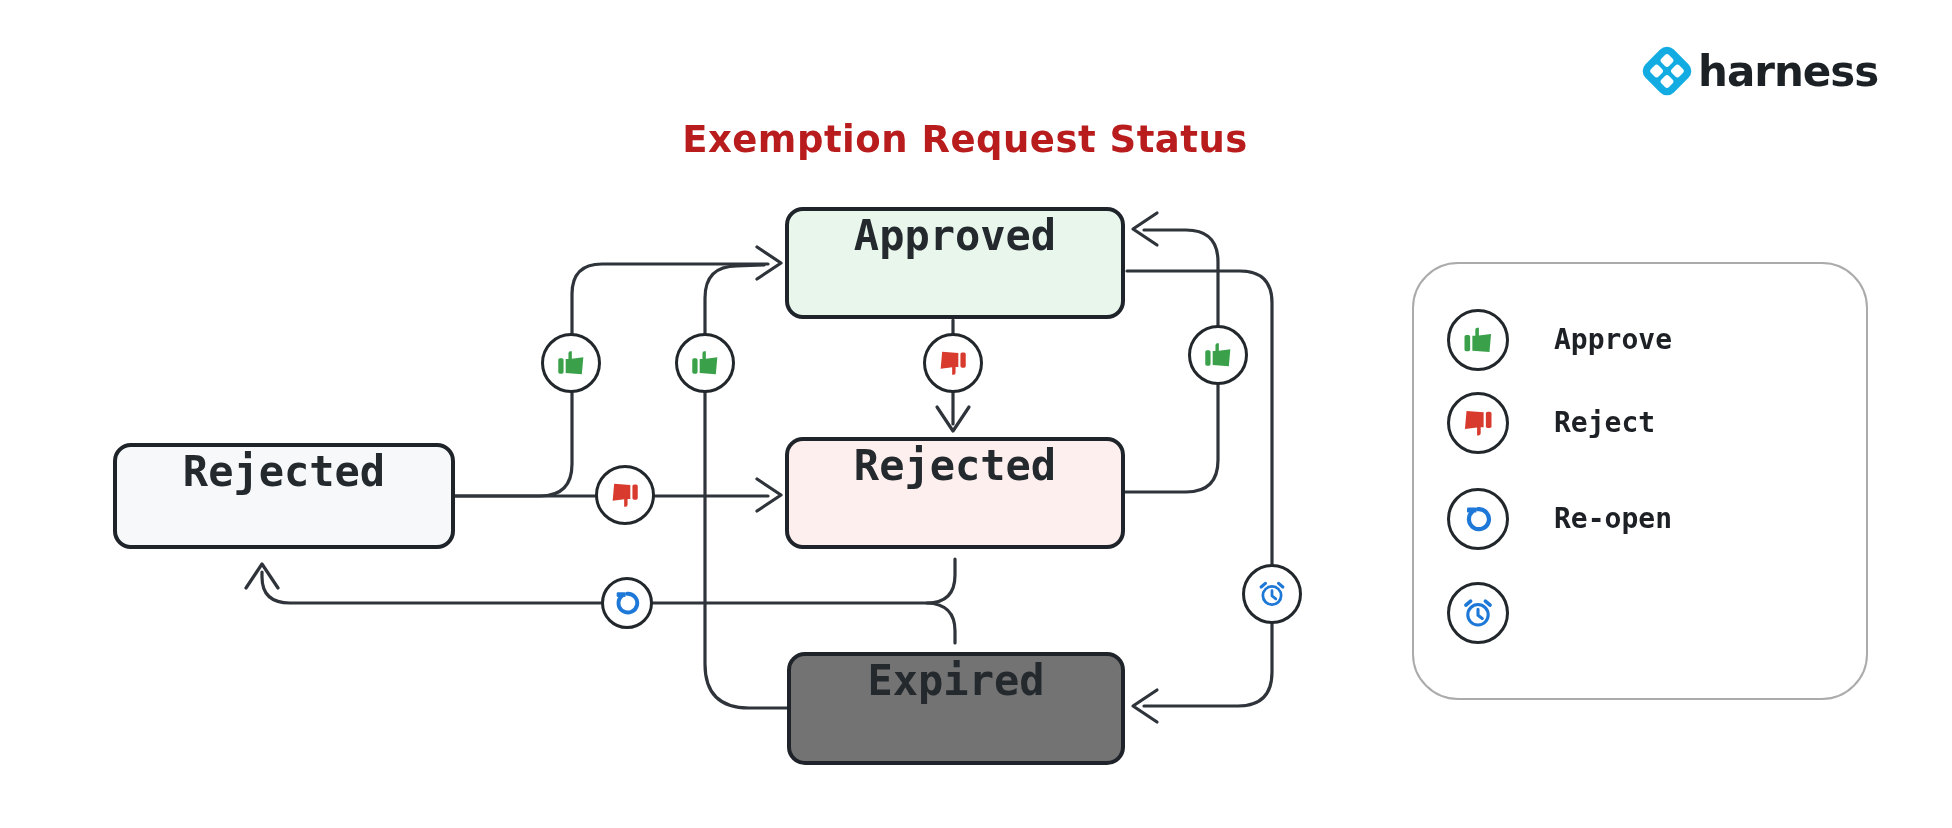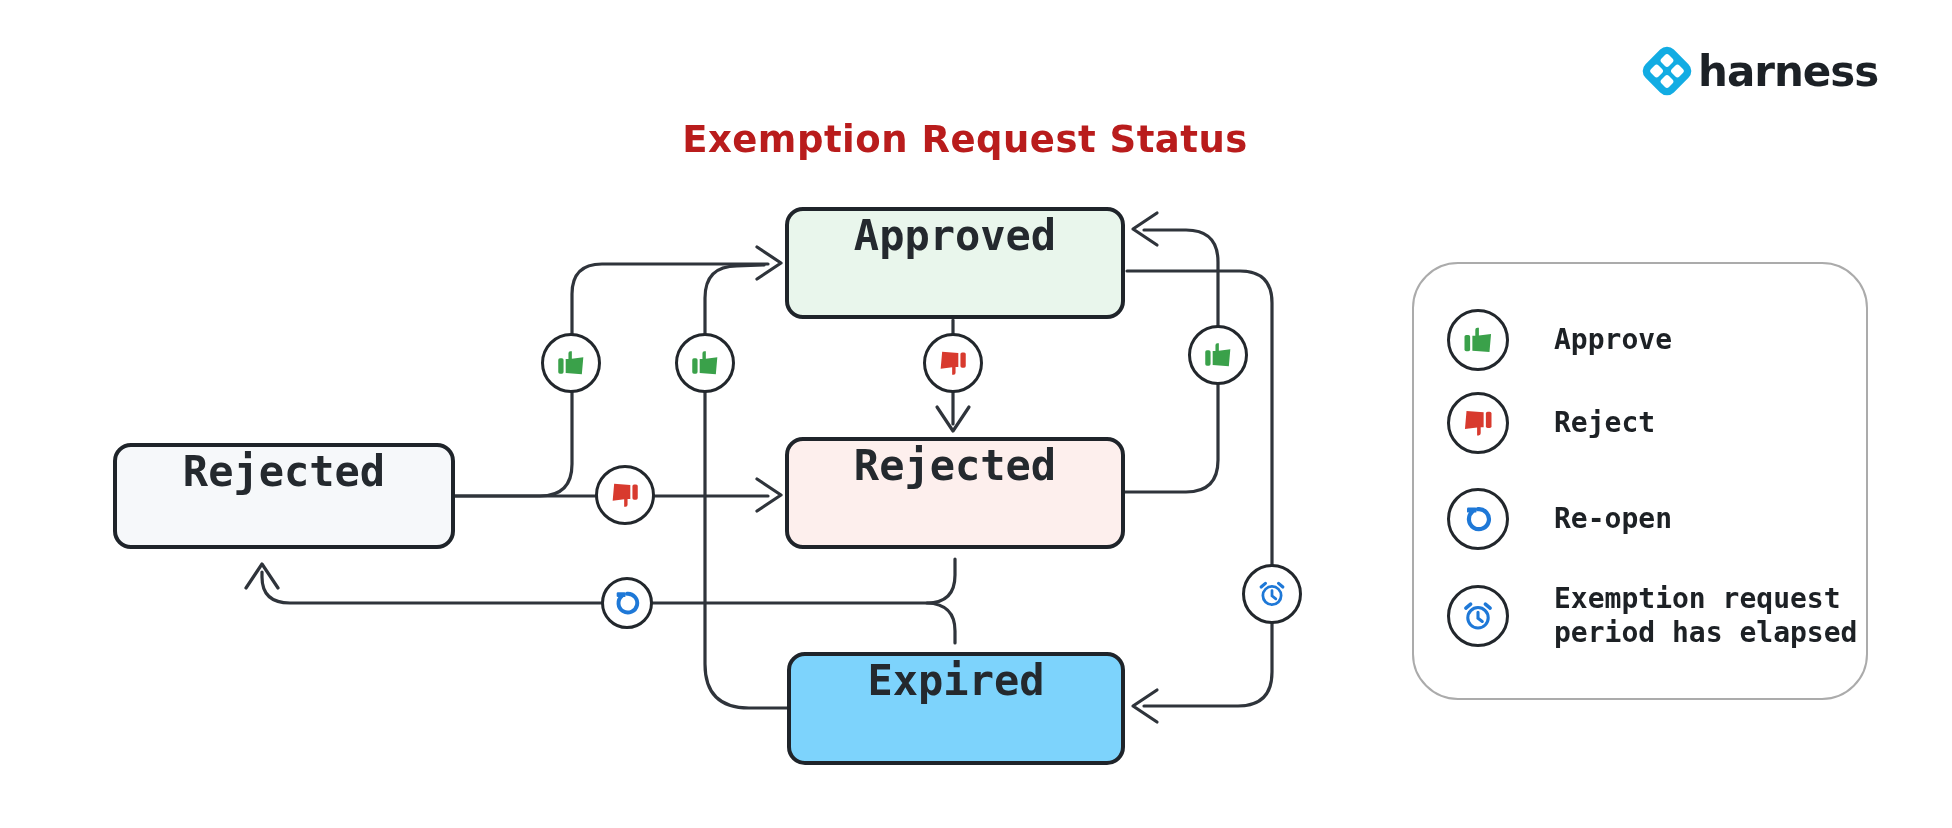--- a/index.html
+++ b/index.html
@@ -9,21 +9,21 @@
   svg.edges { position:absolute; left:0; top:0; z-index:1; }
 
   .node { position:absolute; z-index:3; box-sizing:border-box;
           border:4px solid #1f242a; border-radius:18px;
           display:flex; align-items:flex-start; justify-content:center;
           font-family:"DejaVu Sans Mono","Liberation Mono",monospace;
           font-weight:700; font-size:42px; color:#24292e; }
   .node-pending  { left:113px; top:443px; width:342px; height:106px; background:#f6f8fa; }
   .node-approved { left:785px; top:207px; width:340px; height:112px; background:#e9f6ec; }
   .node-rejected { left:785px; top:437px; width:340px; height:112px; background:#fdefed; }
-  .node-expired  { left:787px; top:652px; width:338px; height:113px; background:#7dd3fc; }
+  .node-expired  { left:787px; top:652px; width:338px; height:113px; background:#737373; }
 
   .badge { position:absolute; z-index:2; box-sizing:border-box; background:#ffffff;
            border:3.5px solid #22272c; border-radius:50%;
            display:flex; align-items:center; justify-content:center; }
   .badge svg, .legend-circle svg { display:block; }
 
   .title { position:absolute; left:640px; top:118px; width:650px; text-align:center;
            font-size:37px; font-weight:600; color:#b91c1c; letter-spacing:0.5px; z-index:4; }
 
   .legend-title { position:absolute; left:1412px; top:204px; width:456px; text-align:center;
@@ -197,21 +197,20 @@
     <div class="legend-circle">
       <svg width="38" height="38" viewBox="0 0 32 32">
         <g fill="none" stroke="#1e78d7" stroke-width="2.6" stroke-linecap="round">
           <circle cx="16" cy="17.5" r="8.6"></circle>
           <path d="M16 12.8 V17.8 L19.6 20.6"></path>
           <path d="M5.8 9.4 L9.8 6.0" stroke-width="3"></path>
           <path d="M26.2 9.4 L22.2 6.0" stroke-width="3"></path>
         </g>
       </svg>
     </div>
-    <span class="legend-label">Exemption request period has elapsed</span>
   </div>
 
   <div class="logo">
     <svg width="62" height="62" viewBox="0 0 48 48">
       <g transform="rotate(45 24 24)">
         <rect x="8.5" y="8.5" width="31" height="31" rx="7.5" fill="#12ace3"></rect>
         <g fill="#ffffff">
           <rect x="14.2" y="14.2" width="8.2" height="8.2" rx="2.2"></rect>
           <rect x="25.6" y="14.2" width="8.2" height="8.2" rx="2.2"></rect>
           <rect x="14.2" y="25.6" width="8.2" height="8.2" rx="2.2"></rect>

